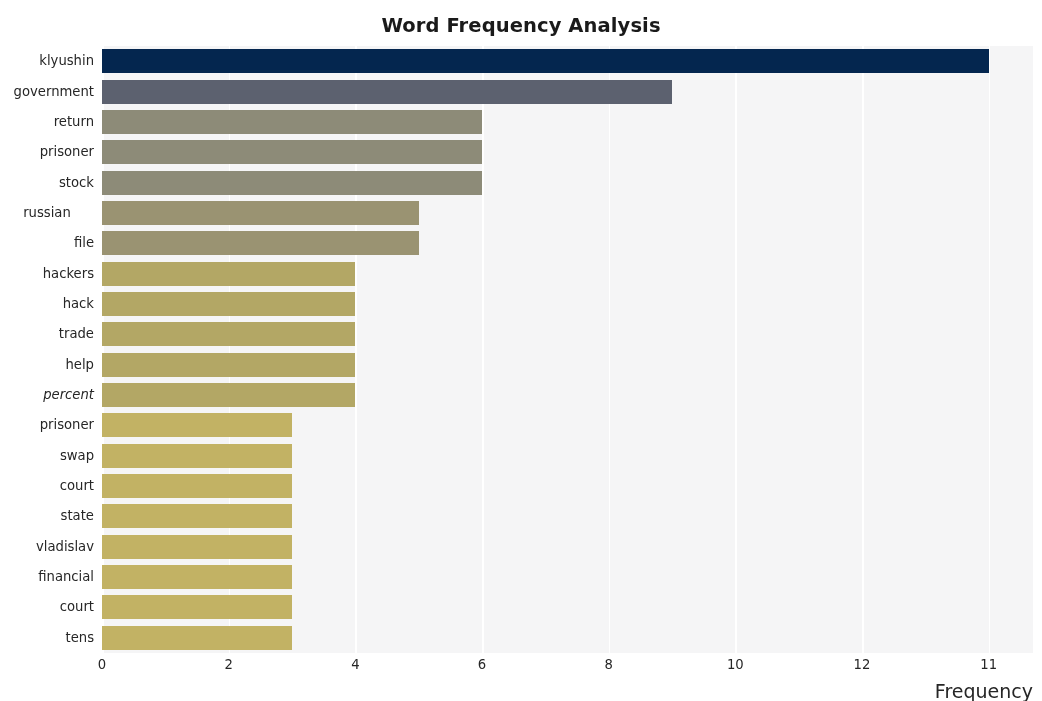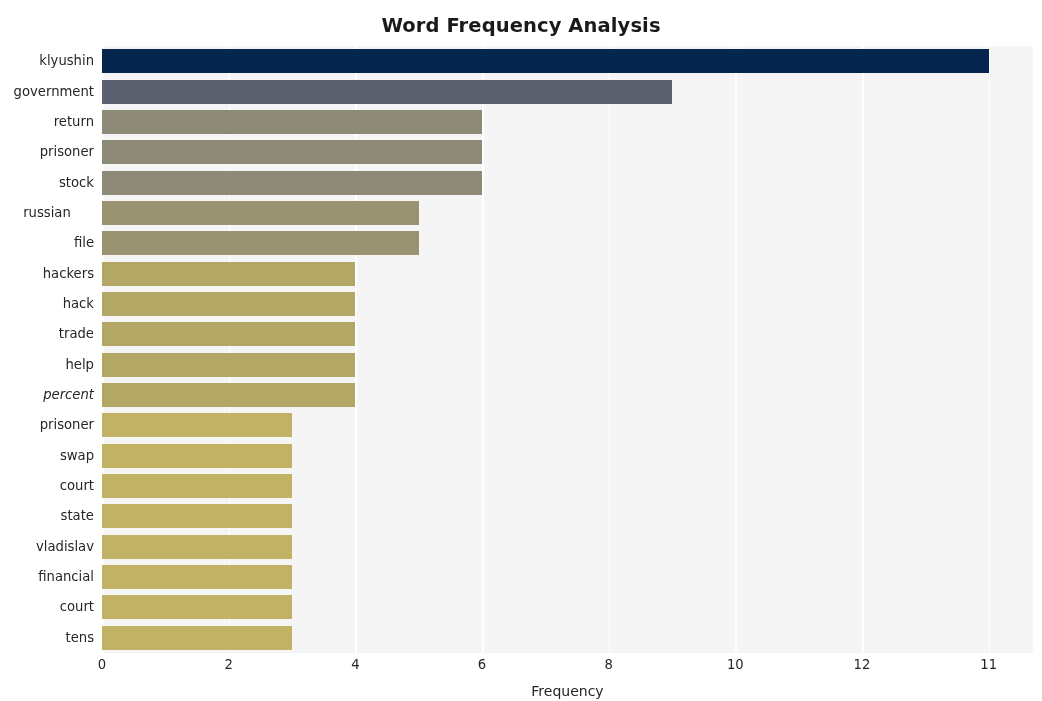--- a/index.html
+++ b/index.html
@@ -104,22 +104,22 @@
     font-size: 13.2px;
     color: #262626;
     line-height: 18px;
   }
 
   .xaxis-title {
     position: absolute;
     left: 102px;
     top: 674px;
     width: 931px;
-    text-align: center;
-    font-size: 14px;
+    text-align: right;
+    font-size: 19px;
     color: #262626;
     line-height: 18px;
   }
 </style>
 </head>
 <body>
 
 <div id="chart-root">
 
   <div class="chart-title">Word Frequency Analysis</div>

